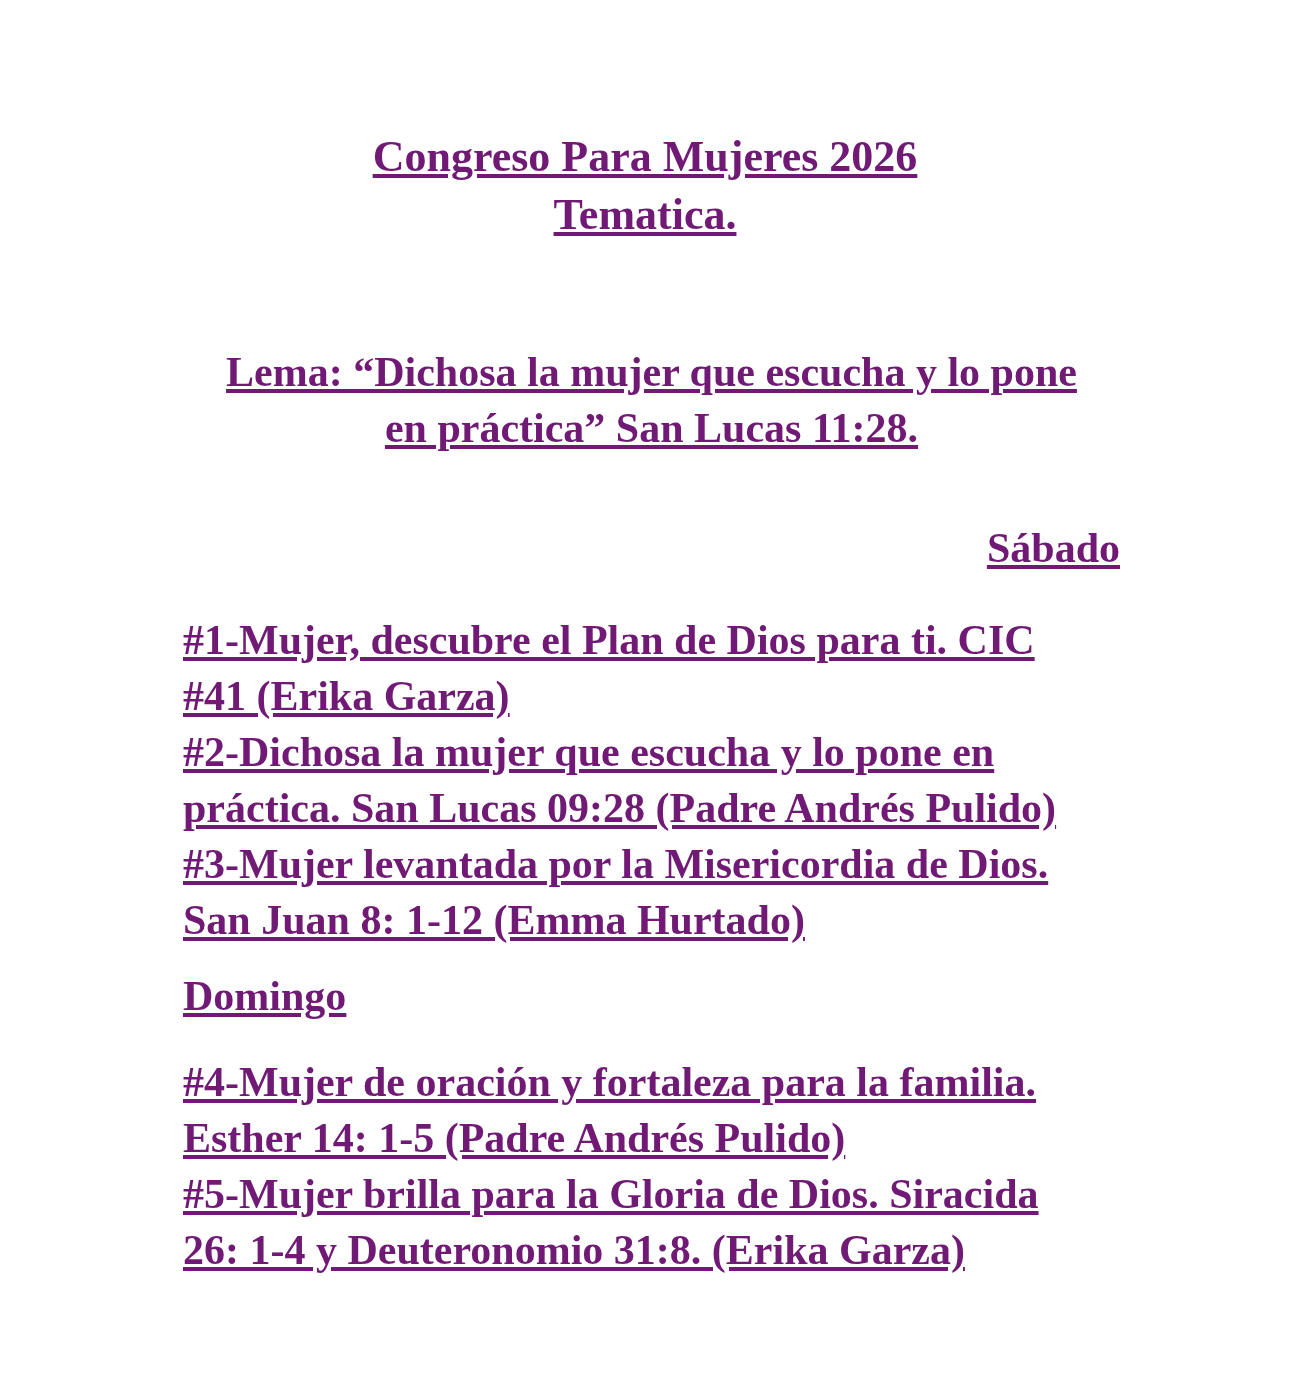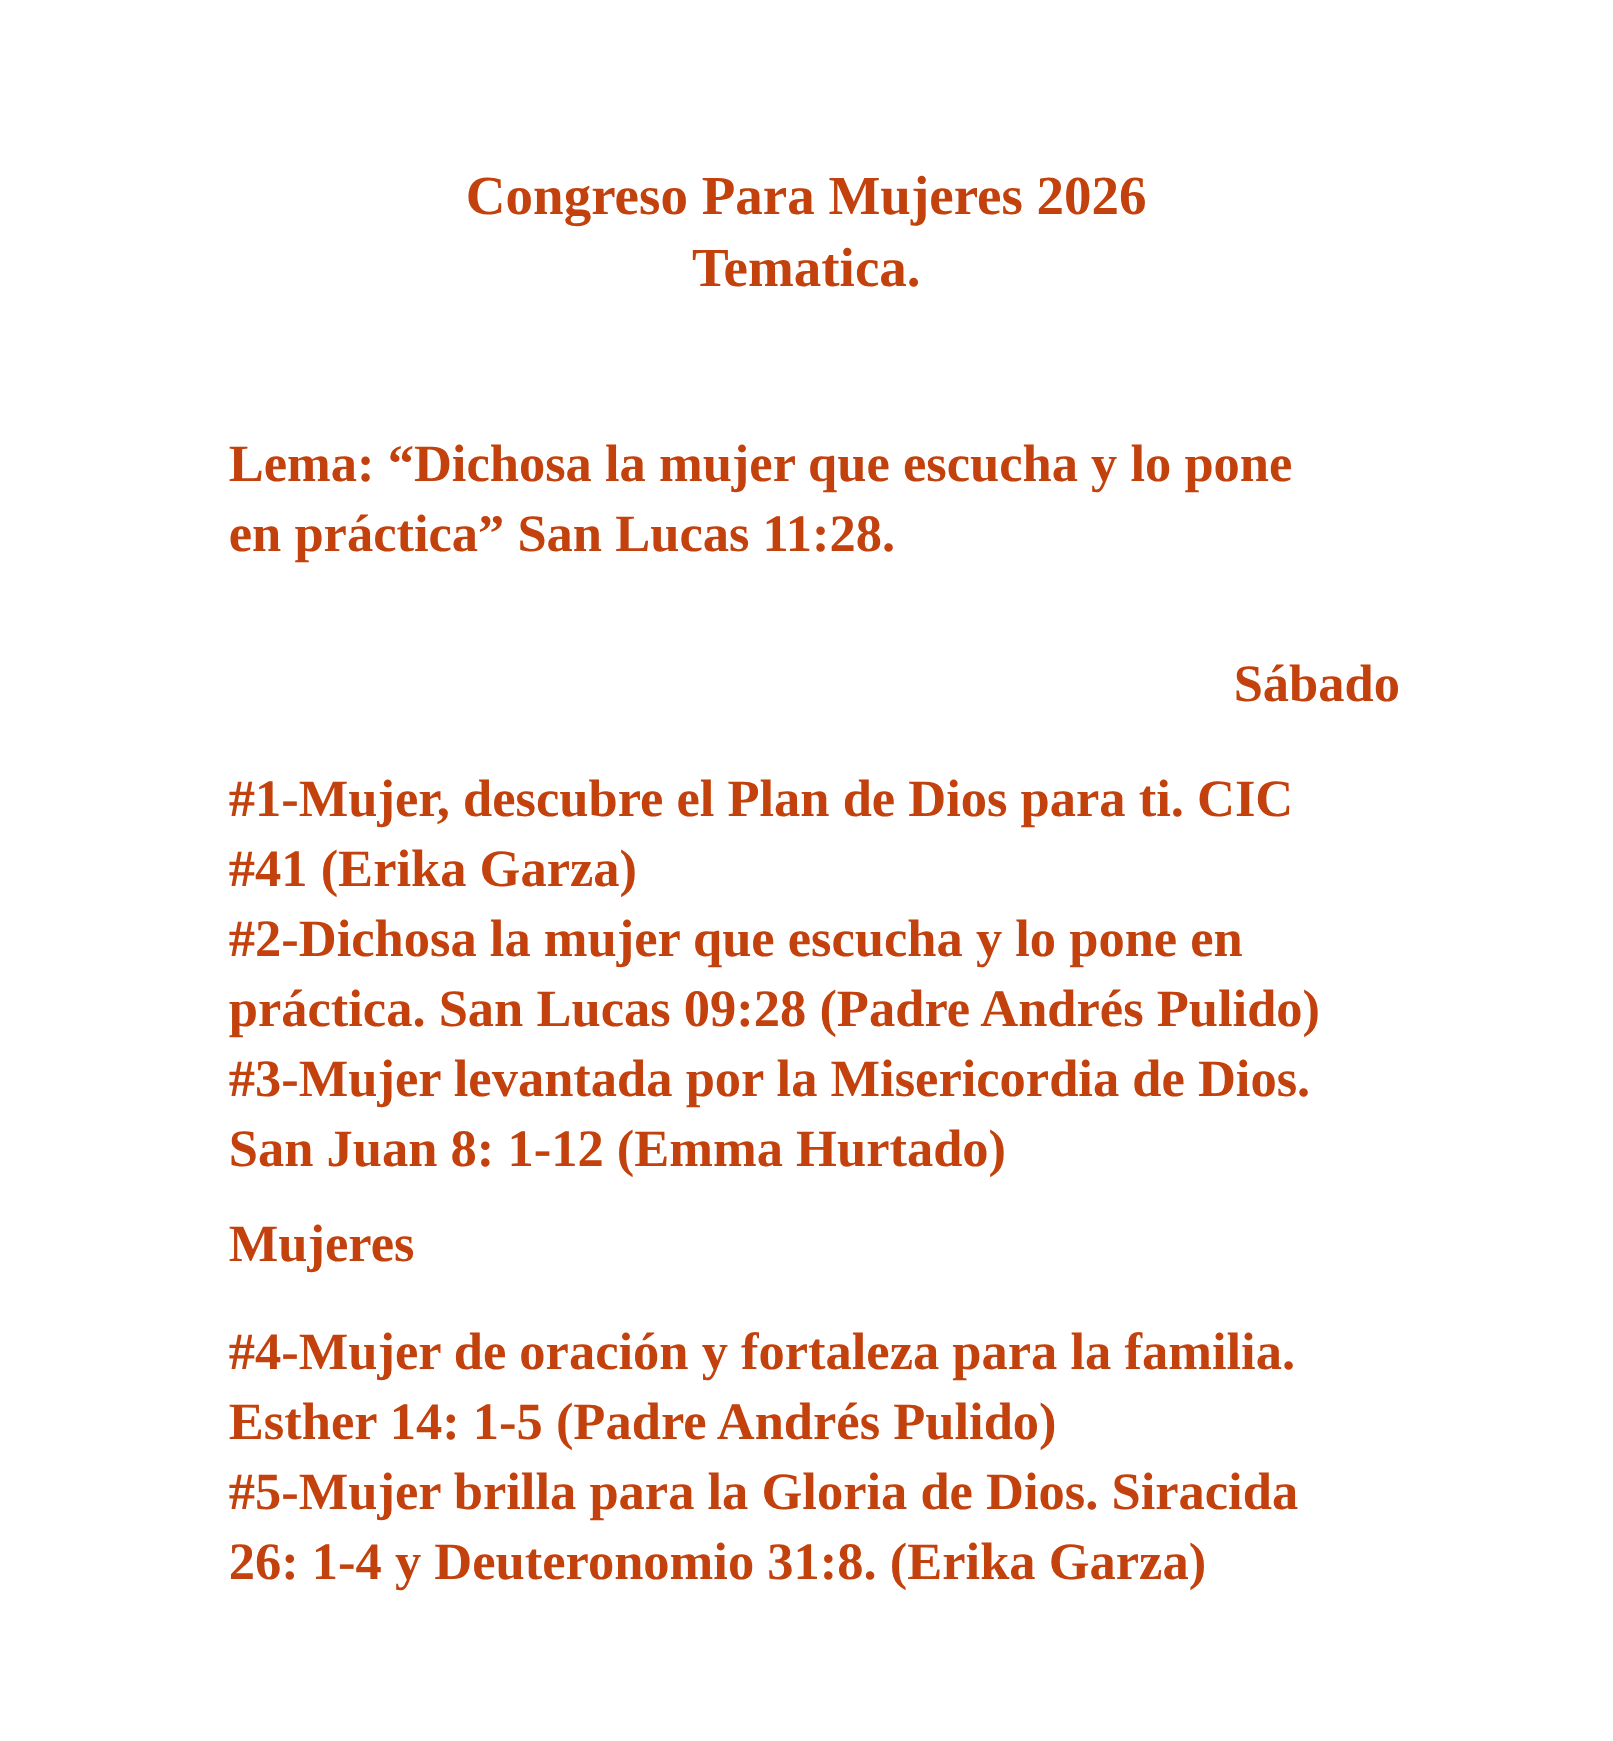--- a/index.html
+++ b/index.html
@@ -5,24 +5,25 @@
   html, body {
     margin: 0;
     padding: 0;
     background: #ffffff;
   }
   .page {
     position: relative;
     width: 1290px;
     height: 1393px;
     background: #ffffff;
-    color: #c2410c;
+    color: #701a75;
     font-family: "Liberation Serif", "DejaVu Serif", serif;
     font-weight: bold;
     overflow: hidden;
+    text-decoration: underline;
   }
   .title {
     margin: 0;
     padding-top: 128px;
     text-align: center;
     font-size: 44px;
     line-height: 58px;
     font-weight: bold;
     white-space: pre-line;
   }
@@ -32,21 +33,21 @@
     font-size: 42px;
     line-height: 56px;
   }
   .content p, .content h2 {
     margin: 0;
     padding: 0;
     font-size: 42px;
     font-weight: bold;
     white-space: pre-line;
   }
-  .lema        { margin-top: 100px !important; }
+  .lema        { margin-top: 100px !important; text-align: center; }
   .h-sabado    { margin-top: 64px  !important; text-align: right; }
   .p-sabado    { margin-top: 36px  !important; }
   .h-domingo   { margin-top: 20px  !important; }
   .p-domingo   { margin-top: 30px  !important; }
 </style>
 </head>
 <body>
 
 <div class="page">
 
@@ -60,21 +61,21 @@
 
     <h2 class="h-sabado">Sábado</h2>
 
     <p class="p-sabado">#1-Mujer, descubre el Plan de Dios para ti. CIC
 #41 (Erika Garza)
 #2-Dichosa la mujer que escucha y lo pone en
 práctica. San Lucas 09:28 (Padre Andrés Pulido)
 #3-Mujer levantada por la Misericordia de Dios.
 San Juan 8: 1-12 (Emma Hurtado)</p>
 
-    <h2 class="h-domingo">Mujeres</h2>
+    <h2 class="h-domingo">Domingo</h2>
 
     <p class="p-domingo">#4-Mujer de oración y fortaleza para la familia.
 Esther 14: 1-5 (Padre Andrés Pulido)
 #5-Mujer brilla para la Gloria de Dios. Siracida
 26: 1-4 y Deuteronomio 31:8. (Erika Garza)</p>
 
   </div>
 </div>
 
 </body></html>

